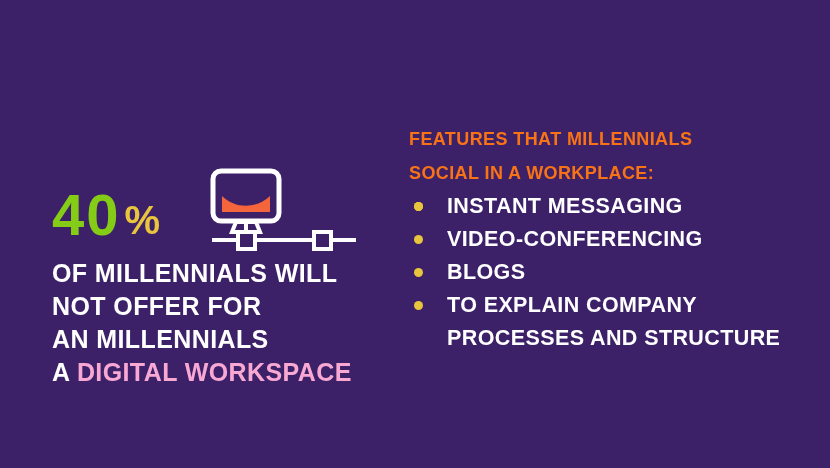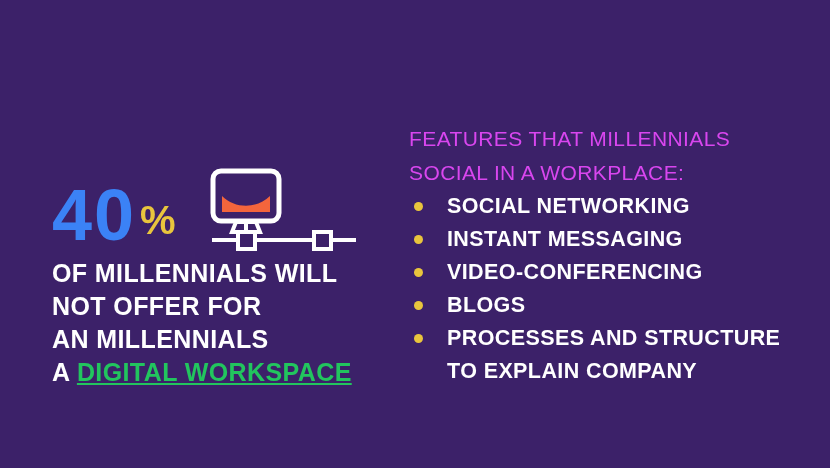--- a/index.html
+++ b/index.html
@@ -10,42 +10,42 @@
     overflow:hidden;
     position:relative;
   }
   #stage{position:absolute;inset:0;}
 
   
   .left-col{position:absolute;left:0;top:0;width:400px;height:468px;}
 
   .stat-row{position:absolute;left:52px;top:176px;display:flex;align-items:flex-end;}
   .stat-number{
-    font-size:72px;line-height:78px;font-weight:700;color:#3b82f6;
+    font-size:58px;line-height:78px;font-weight:700;color:#84cc16;
     letter-spacing:2px;
   }
   .stat-percent{
     font-size:40px;line-height:56px;font-weight:700;color:#e9c53d;
     margin-left:4px;position:relative;top:-6px;
   }
 
   .left-lines{position:absolute;left:52px;top:257px;width:340px;}
   .left-line{
     font-size:25px;line-height:33px;font-weight:700;color:#ffffff;
     letter-spacing:0.4px;white-space:nowrap;
   }
-  .hl{color:#22c55e;text-decoration:underline;}
+  .hl{color:#f9a8d4;}
 
   
   .icon-wrap{position:absolute;left:210px;top:168px;width:148px;height:84px;}
 
   
   .right-col{position:absolute;left:409px;top:122px;width:410px;}
   .rc-heading-line{
-    font-size:21px;line-height:34px;font-weight:400;color:#d946ef;
+    font-size:18px;line-height:34px;font-weight:700;color:#f97316;
     letter-spacing:0.4px;white-space:nowrap;
   }
   .bullet-list{margin:0;padding:0;list-style:none;}
   .bullet-item{
     position:relative;padding-left:38px;
     font-size:21.5px;line-height:33px;font-weight:700;color:#ffffff;
     letter-spacing:0.4px;
   }
   .bullet-dot{
     position:absolute;left:5px;top:12px;
@@ -96,36 +96,35 @@
   <div class="right-col">
 
     <div>
       <div class="rc-heading-line">FEATURES THAT MILLENNIALS</div>
       <div class="rc-heading-line">SOCIAL IN A WORKPLACE:</div>
     </div>
 
     <ul class="bullet-list">
       <li class="bullet-item">
         <span class="bullet-dot"></span>
-        <span>SOCIAL NETWORKING</span>
       </li>
       <li class="bullet-item">
         <span class="bullet-dot"></span>
         <span>INSTANT MESSAGING</span>
       </li>
       <li class="bullet-item">
         <span class="bullet-dot"></span>
         <span>VIDEO-CONFERENCING</span>
       </li>
       <li class="bullet-item">
         <span class="bullet-dot"></span>
         <span>BLOGS</span>
       </li>
       <li class="bullet-item">
         <span class="bullet-dot"></span>
+        <div class="bullet-cont">TO EXPLAIN COMPANY</div>
         <div class="bullet-cont">PROCESSES AND STRUCTURE</div>
-        <div class="bullet-cont">TO EXPLAIN COMPANY</div>
       </li>
     </ul>
 
   </div>
 
 </div>
 
 </body></html>

